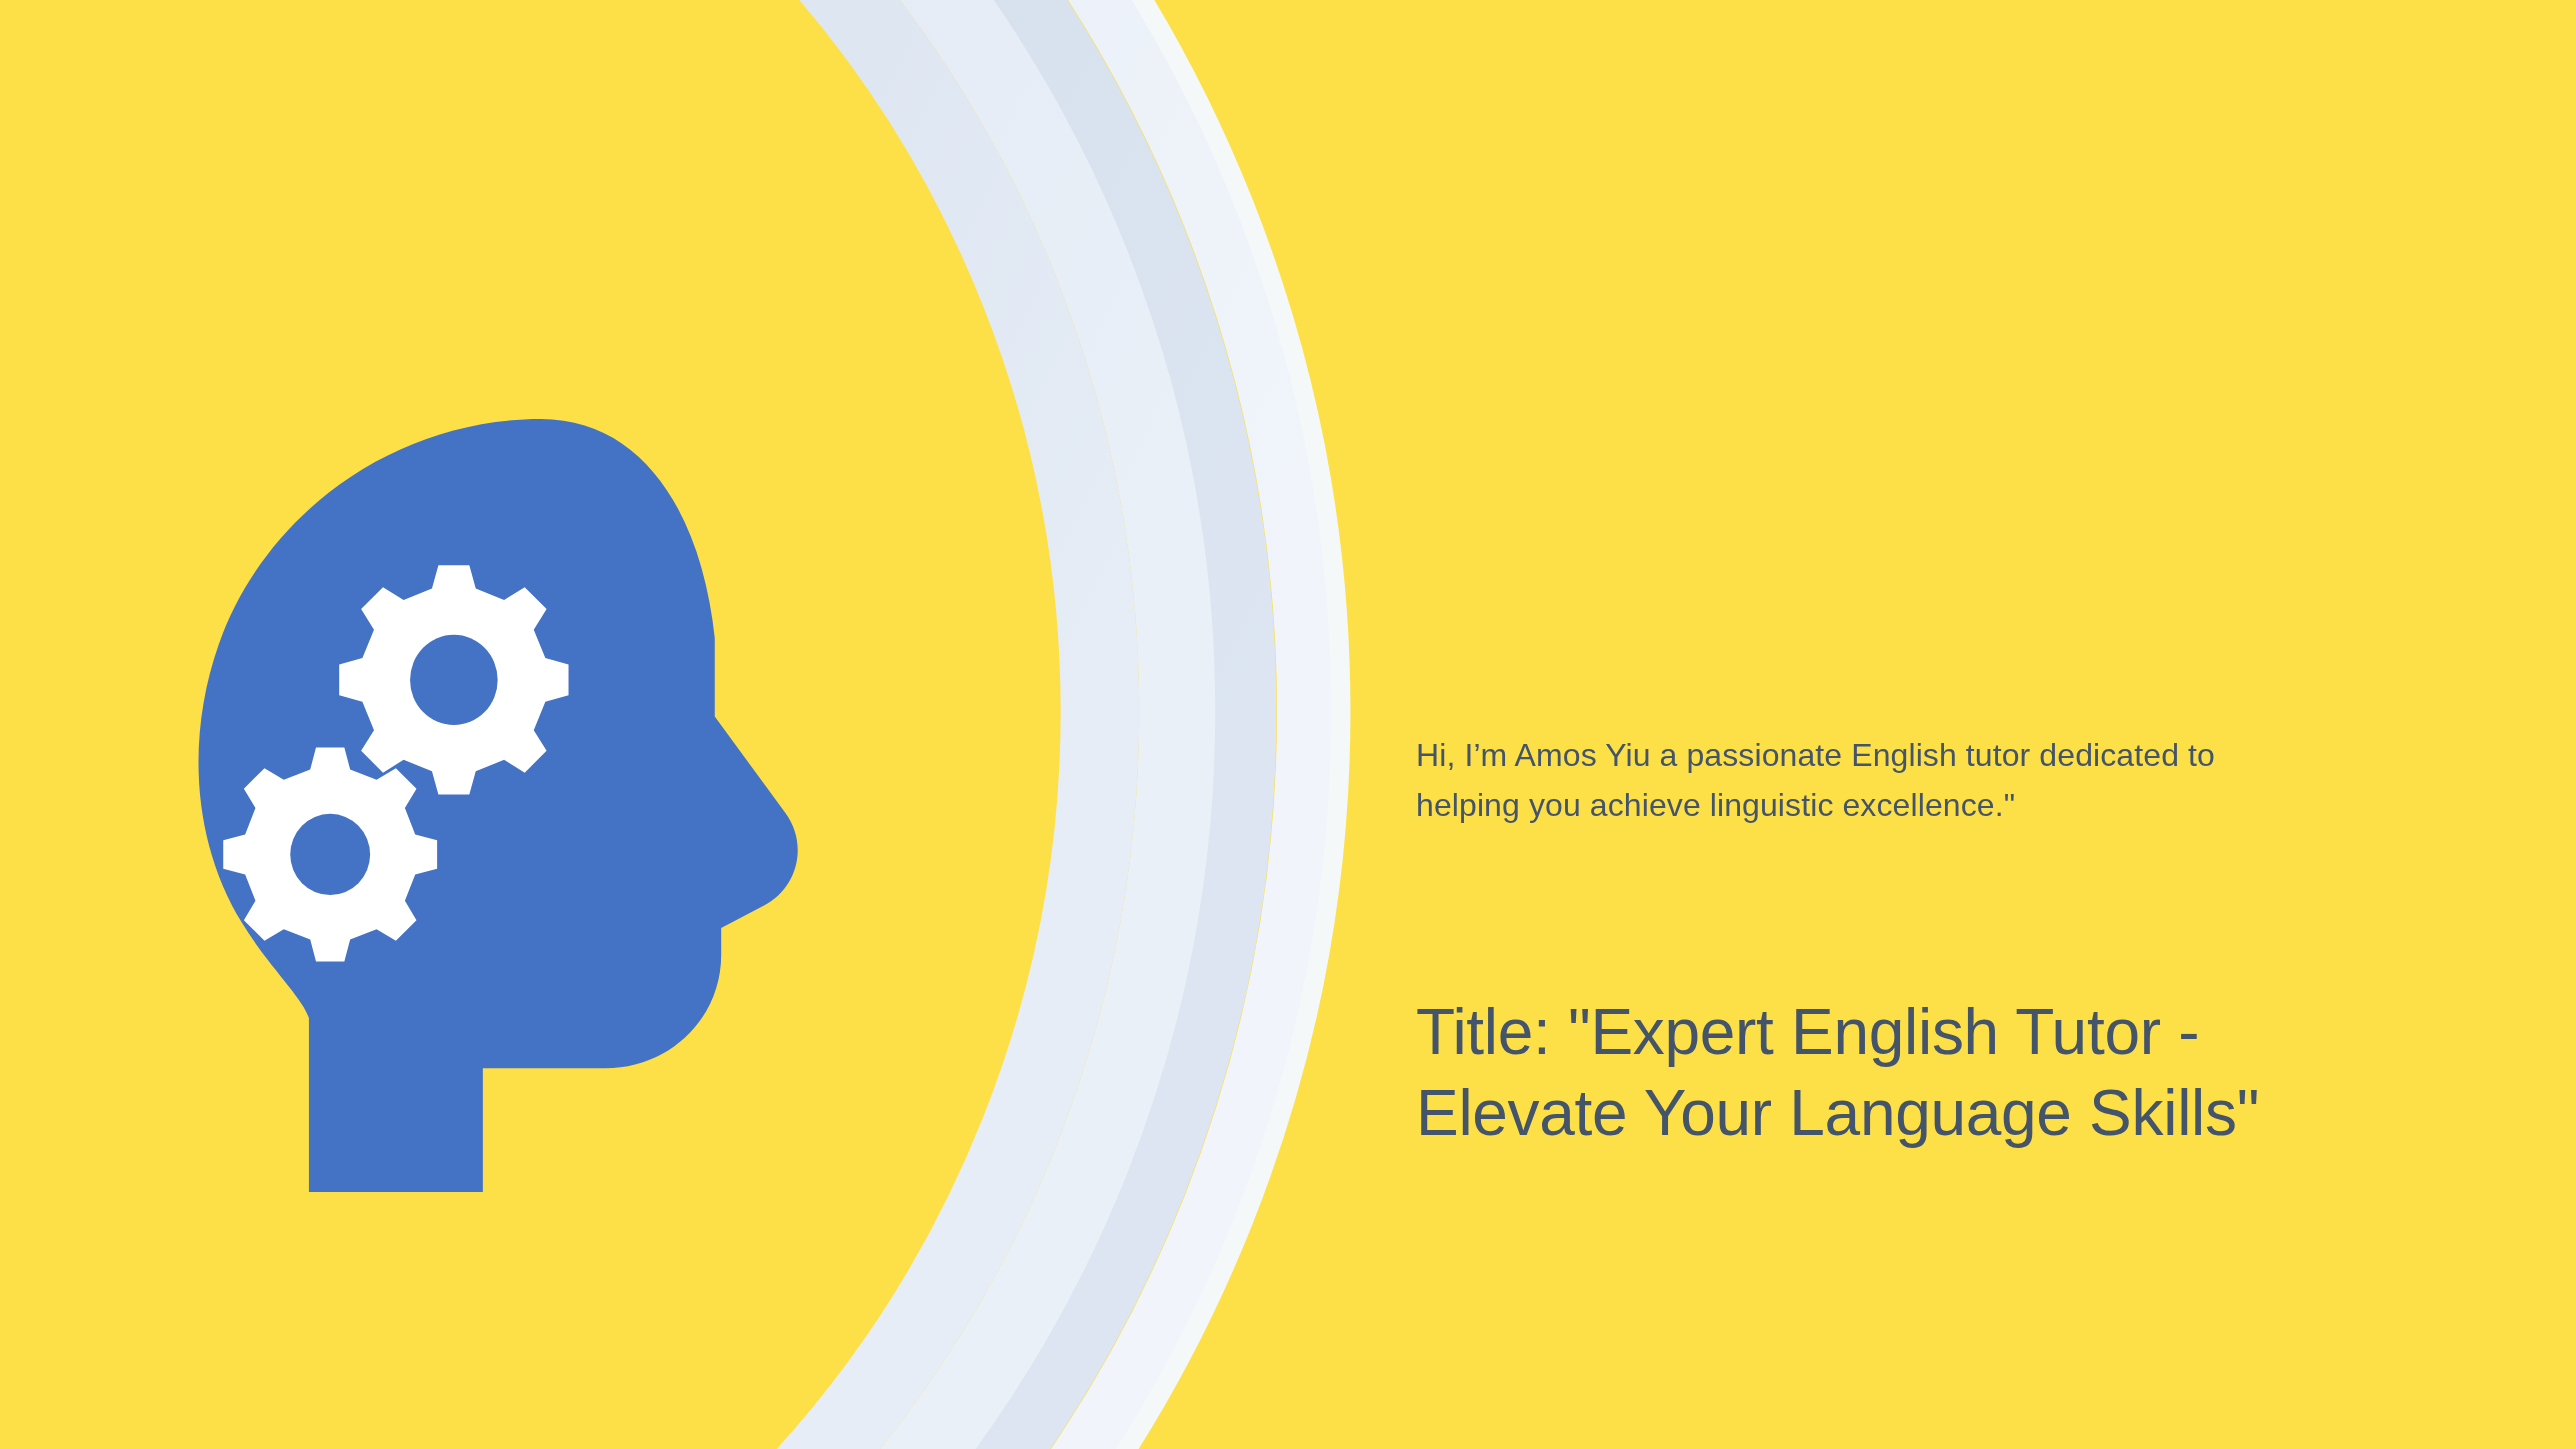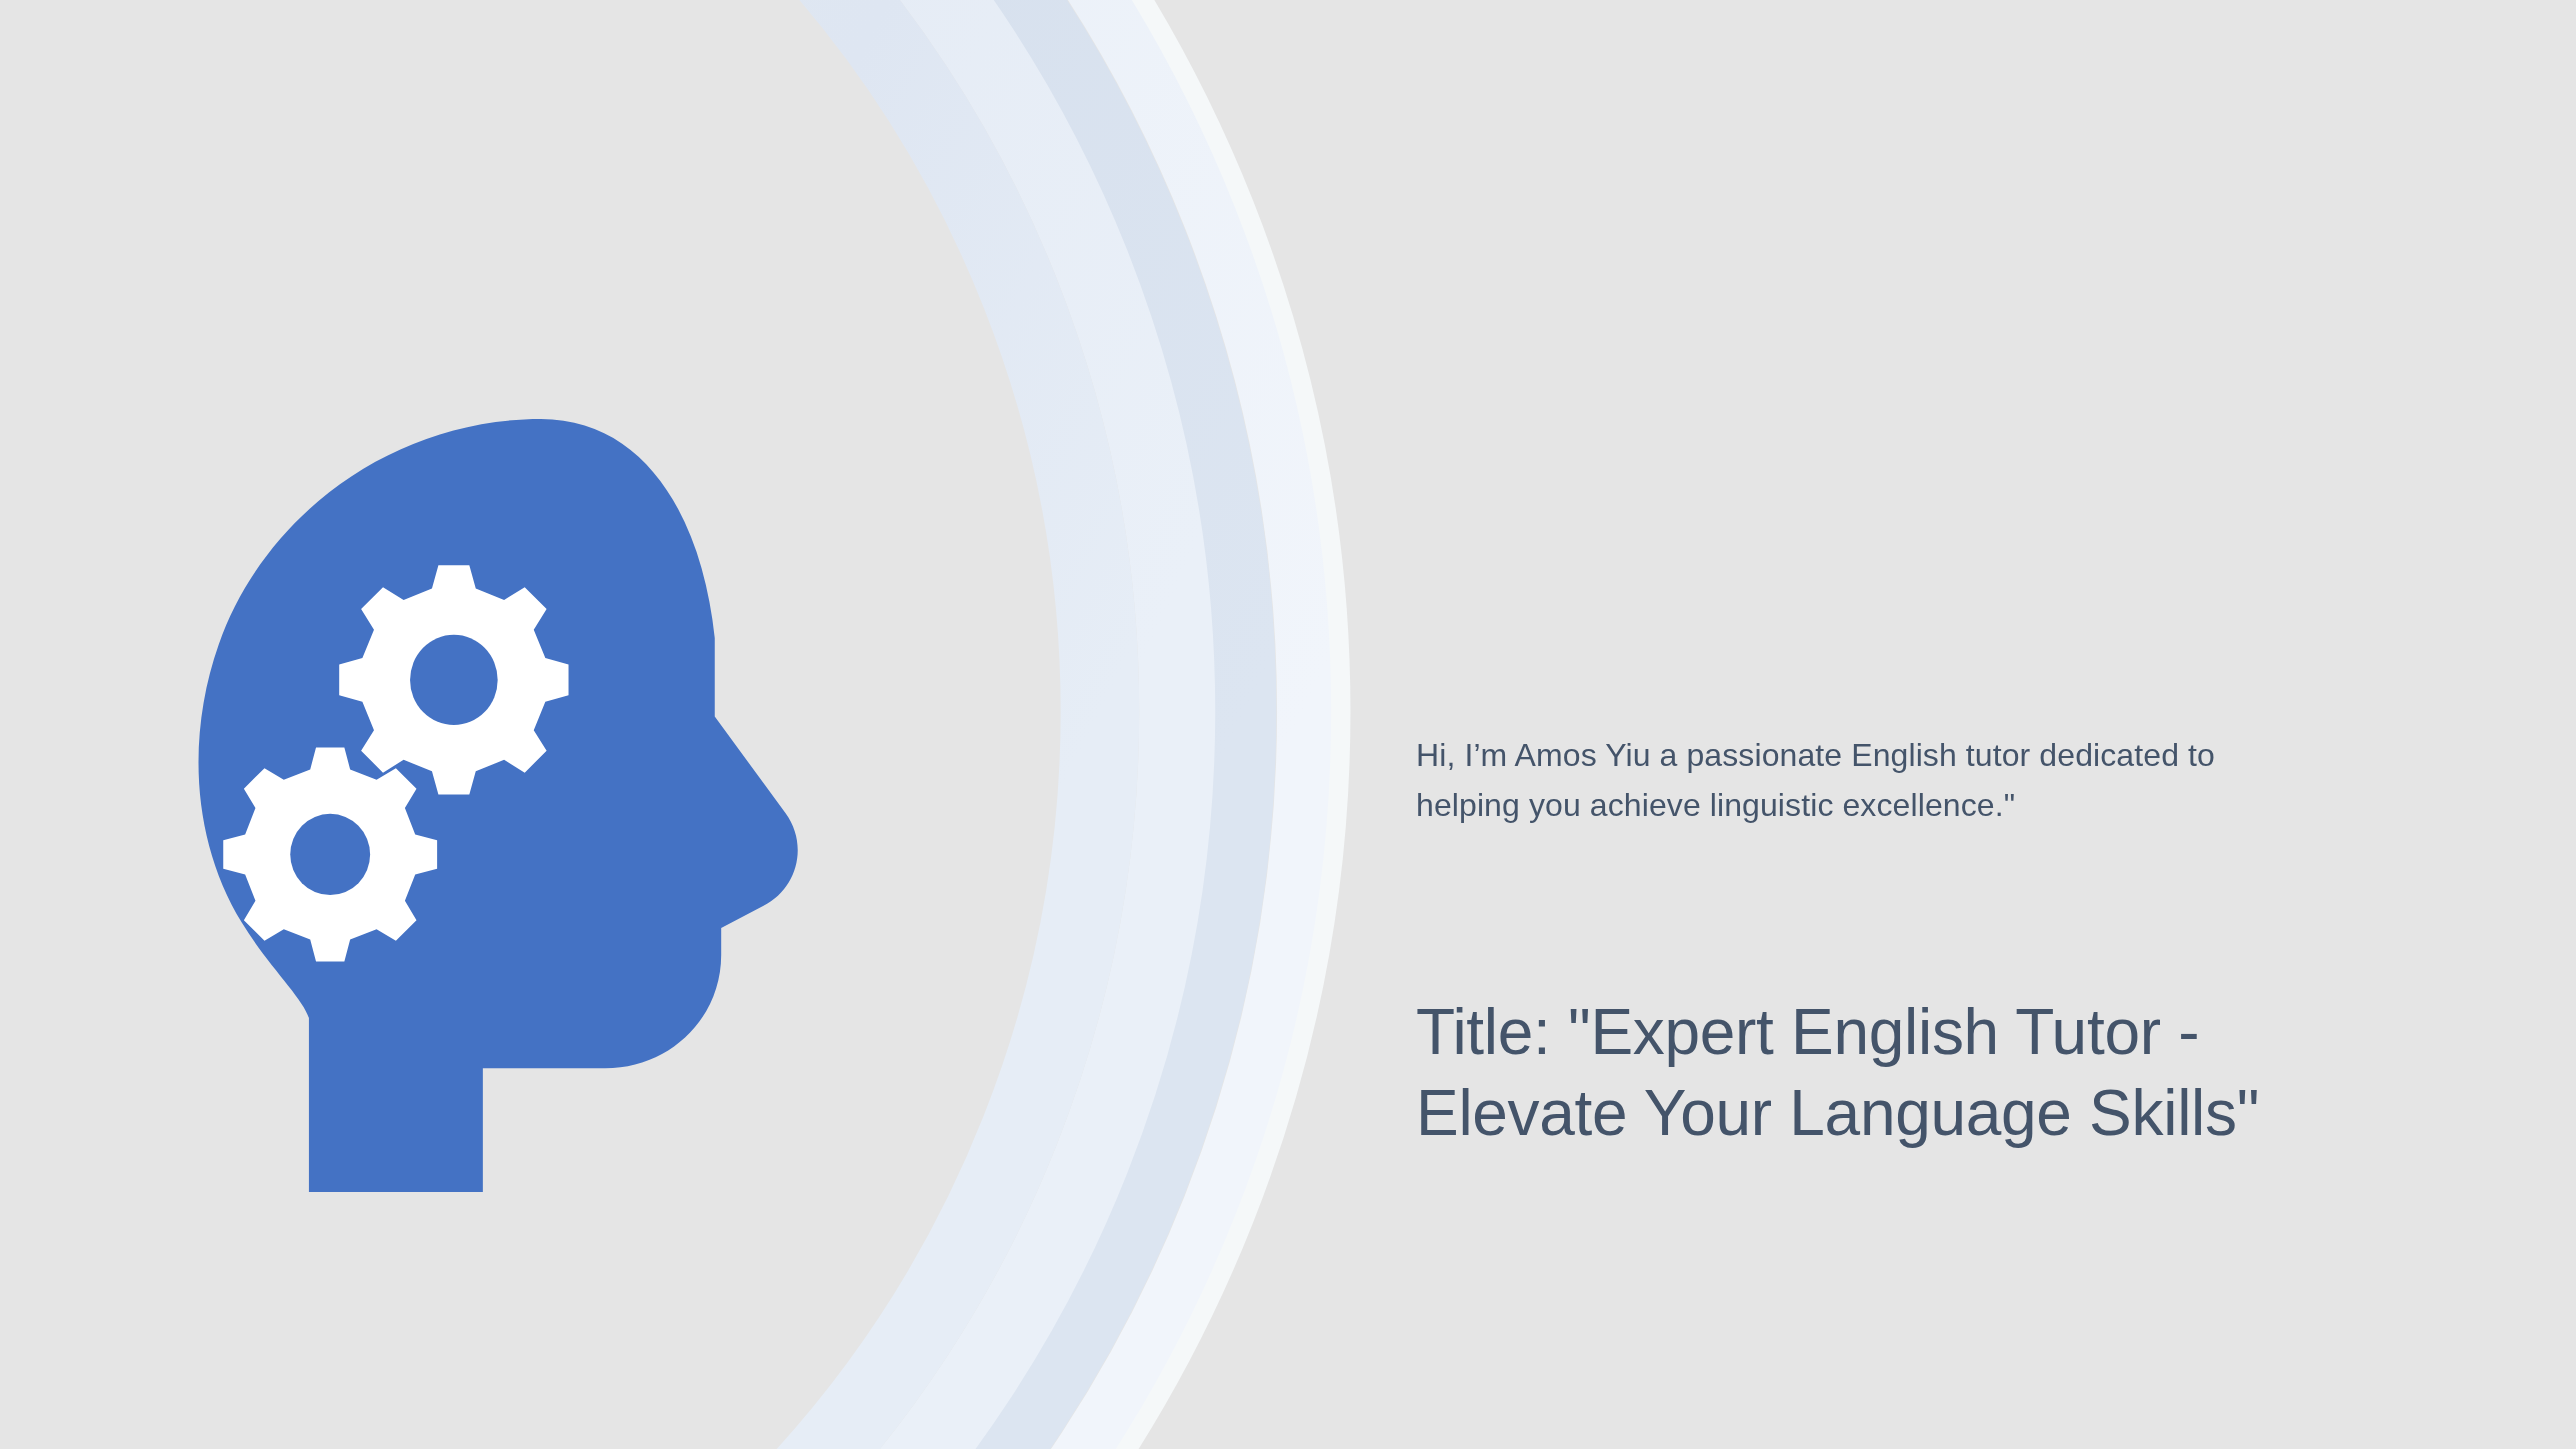--- a/index.html
+++ b/index.html
@@ -4,21 +4,21 @@
 <style>
   html, body {
     margin: 0;
     padding: 0;
     background: #ffffff;
   }
   #slide {
     position: relative;
     width: 2576px;
     height: 1449px;
-    background: #e5e5e5;
+    background: #fde047;
     overflow: hidden;
     font-family: "Liberation Sans", sans-serif;
   }
 
   
   #deco-arc {
     position: absolute;
     left: 0;
     top: 0;
     width: 2576px;

